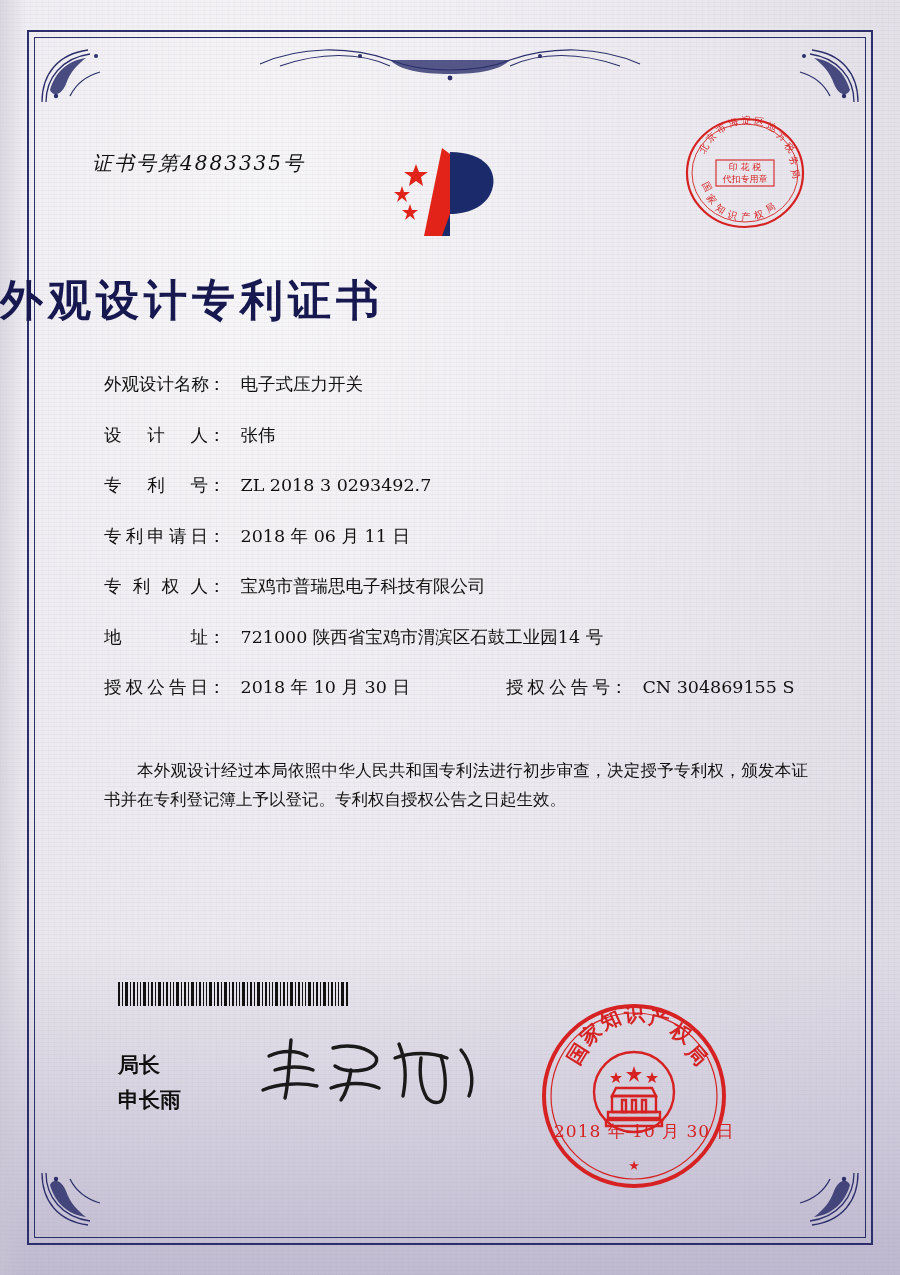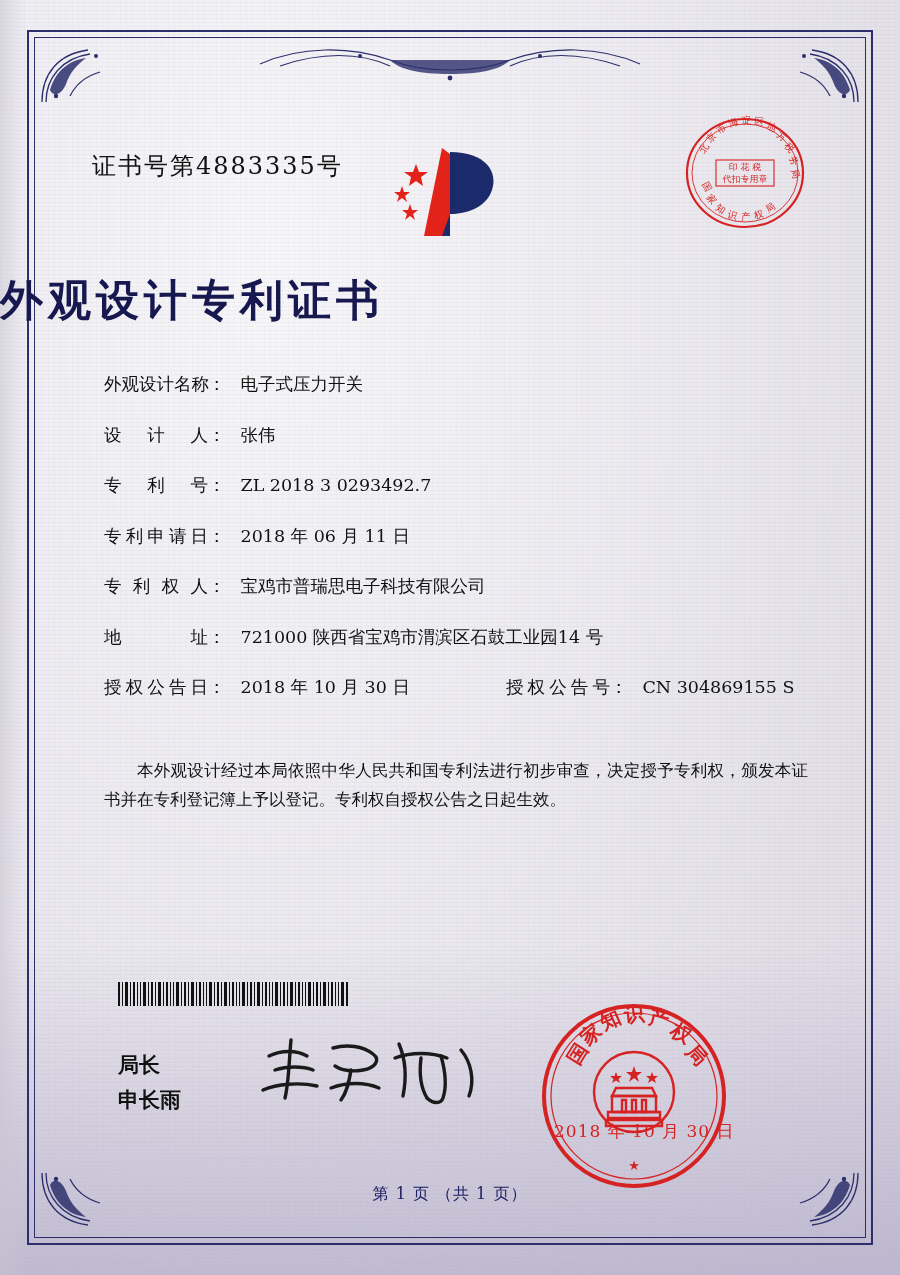--- a/index.html
+++ b/index.html
@@ -58,22 +58,23 @@
   .c-br{right:40px;bottom:44px;transform:scale(-1,-1);}
 
   .top-orn{
     position:absolute;left:50%;top:44px;transform:translateX(-50%);
     width:420px;height:40px;
   }
 
   
   .cert-no{
     position:absolute;left:92px;top:150px;
-    font-size:24px;letter-spacing:2px;color:#111;
-    font-family:"DejaVu Serif",serif;
+    font-size:20px;letter-spacing:2px;color:#111;
+    font-family:"DejaVu Serif",serif;
+    font-style:italic;
   }
   .logo{
     position:absolute;left:50%;top:128px;transform:translateX(-50%);
     width:140px;height:128px;
   }
   .title{
     position:absolute;left:0;right:0;top:272px;text-align:left;
     font-size:43px;font-weight:bold;letter-spacing:5px;color:#16184f;
     font-family:"DejaVu Serif",serif;
   }
@@ -494,14 +495,13 @@
         <text transform="translate(131,34) rotate(30)">权</text>
         <text transform="translate(147,52) rotate(48)">局</text>
       </g>
       <g font-family="DejaVu Serif, serif" font-size="13" fill="#d62222">
         <text x="96" y="170" text-anchor="middle">★</text>
       </g>
     </svg>
   </div>
   <div class="seal-date">2018 年 10 月 30 日</div>
 
-  <div class="footer">第 1 页 （共 1 页）</div>
 </div>
 
 </body></html>

